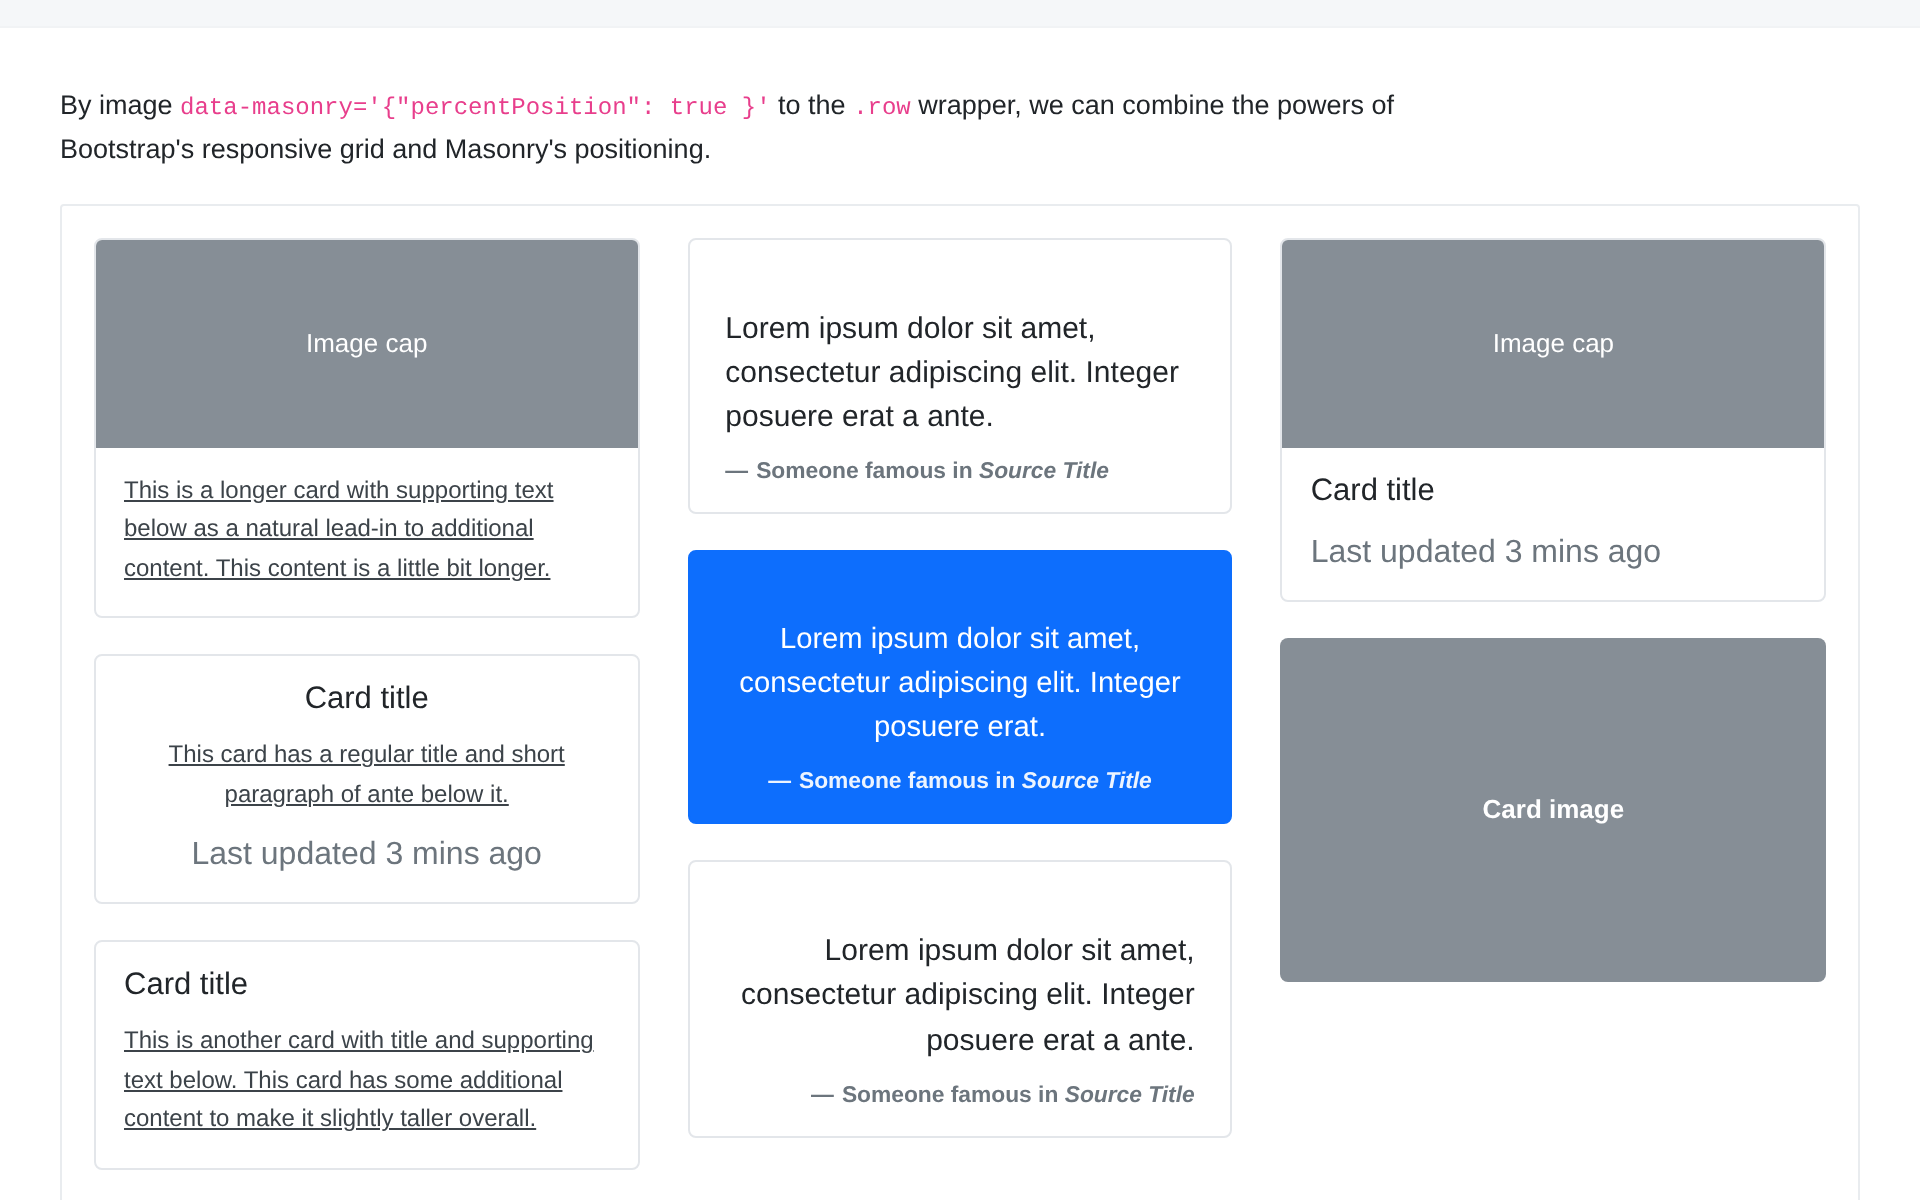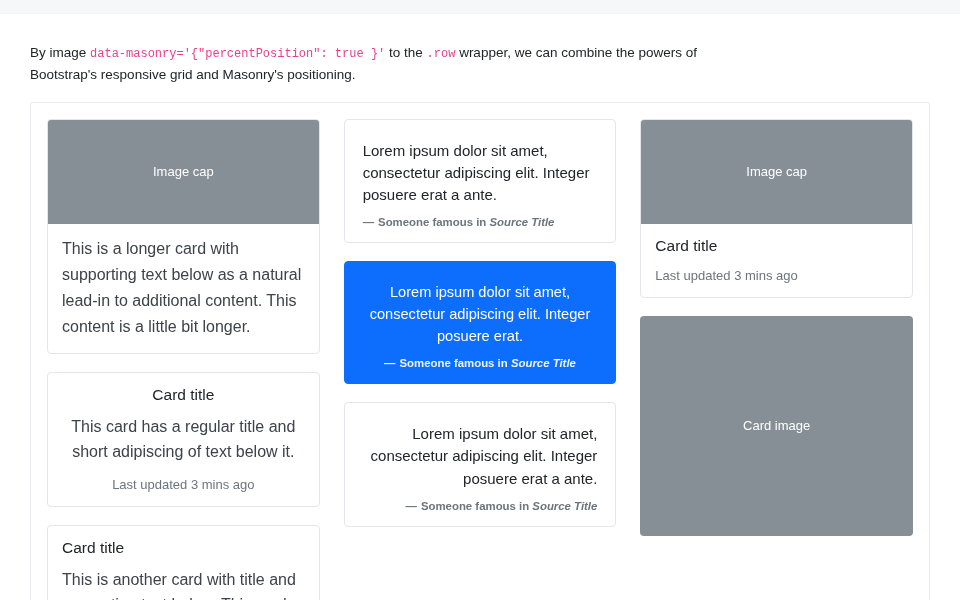--- a/index.html
+++ b/index.html
@@ -75,68 +75,70 @@
     padding: 12px 14px 14px 14px;
   }
   .card-title {
     font-size: 15.5px;
     font-weight: 400;
     margin: 0 0 8px 0;
     line-height: 1.3;
     color: #212529;
   }
   .card-text {
-    font-size: 16px;
+    font-size: 12px;
     line-height: 1.62;
     color: #3c4349;
     margin: 0;
+    text-decoration: underline;
   }
   .card-meta {
     margin-top: 12px;
-    font-size: 13px;
+    font-size: 16px;
     color: #6c757d;
   }
   .center { text-align: center; }
   
   .quote-card {
     border: 1px solid #e3e6ea;
     border-radius: 4px;
     background: #fff;
     padding: 16px 18px 14px 18px;
   }
   .quote-card.primary {
     background: #0d6efd;
     border-color: #0d6efd;
     color: #fff;
     text-align: center;
   }
   .quote-card.right { text-align: right; }
   .quote-text {
     font-size: 15px;
     line-height: 1.48;
-    margin: 4px 0 10px 0;
+    margin: 18px 0 10px 0;
   }
   .quote-card.primary .quote-text { font-size: 14.6px; }
   .quote-footer {
     font-size: 11.4px;
     color: #6c757d;
     font-weight: bold;
   }
   .quote-card.primary .quote-footer { color: rgba(255,255,255,.92); }
   .quote-footer .dash { margin-right: 4px; }
   .quote-footer cite { font-style: italic; }
   .raw-img-card {
     background: #868e96;
     color: #fff;
-    height: 220px;
+    height: 172px;
     border-radius: 4px;
     display: flex;
     align-items: center;
     justify-content: center;
     font-size: 13px;
+    font-weight: bold;
   }
 </style>
 </head>
 <body>
 
 <div class="top-strip"></div>
 
 <p class="intro">
   <span>By image </span><code class="inline">data-masonry='{"percentPosition": true }'</code><span> to the </span><code class="plain">.row</code><span> wrapper, we can combine the powers of Bootstrap's responsive grid and Masonry's positioning.</span>
 </p>
@@ -151,21 +153,21 @@
           <span>Image cap</span>
         </div>
         <div class="card-body">
           <p class="card-text">This is a longer card with supporting text below as a natural lead-in to additional content. This content is a little bit longer.</p>
         </div>
       </div>
 
       <div class="card">
         <div class="card-body center">
           <h5 class="card-title">Card title</h5>
-          <p class="card-text">This card has a regular title and short adipiscing of text below it.</p>
+          <p class="card-text">This card has a regular title and short paragraph of ante below it.</p>
           <div class="card-meta">Last updated 3 mins ago</div>
         </div>
       </div>
 
       <div class="card">
         <div class="card-body">
           <h5 class="card-title">Card title</h5>
           <p class="card-text">This is another card with title and supporting text below. This card has some additional content to make it slightly taller overall.</p>
 
         </div>

